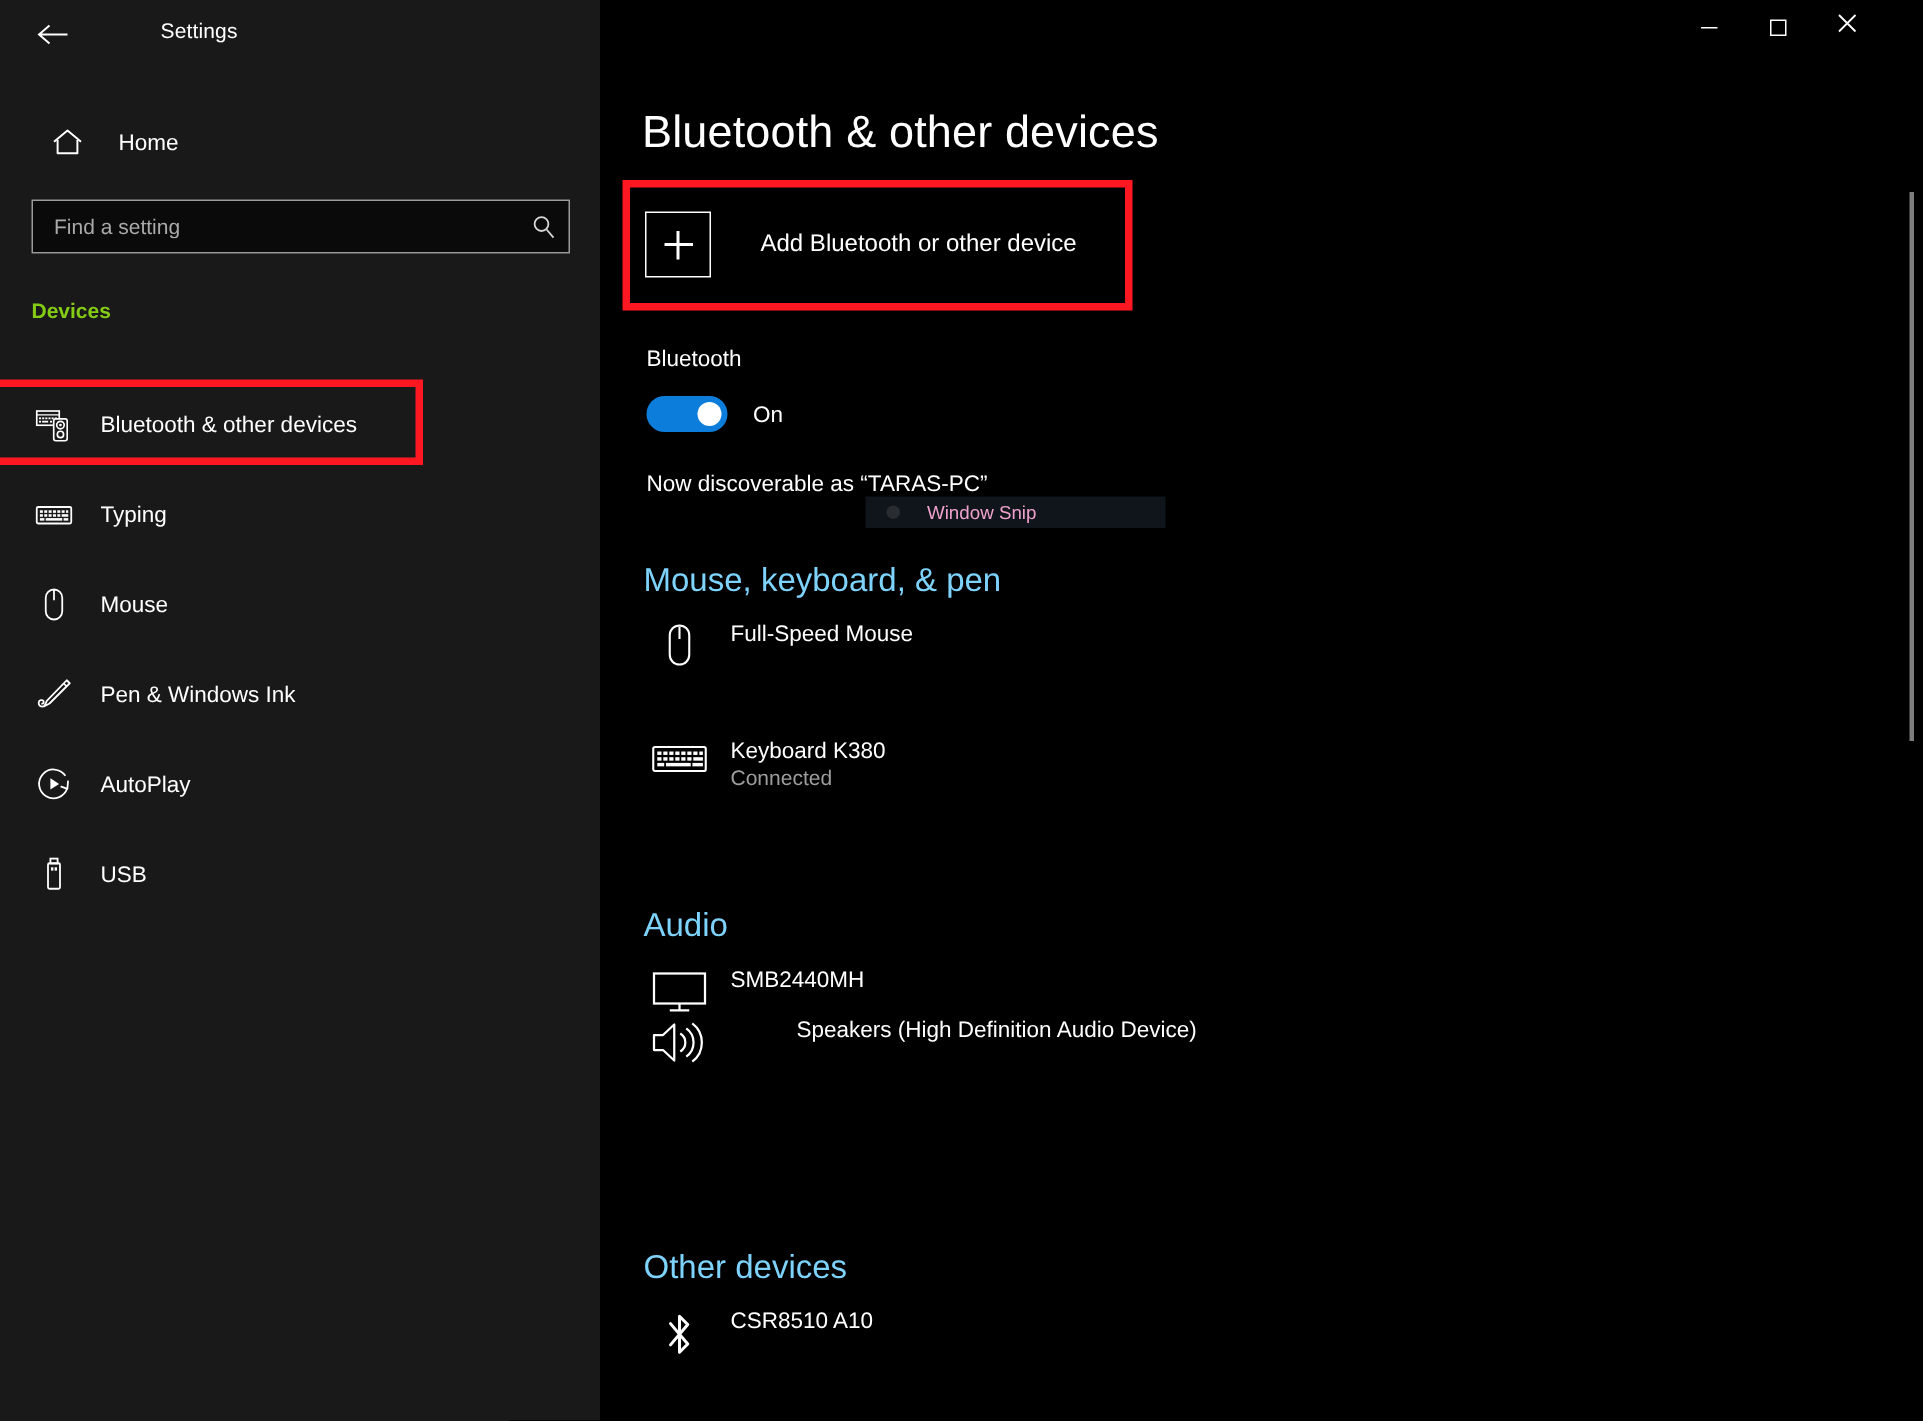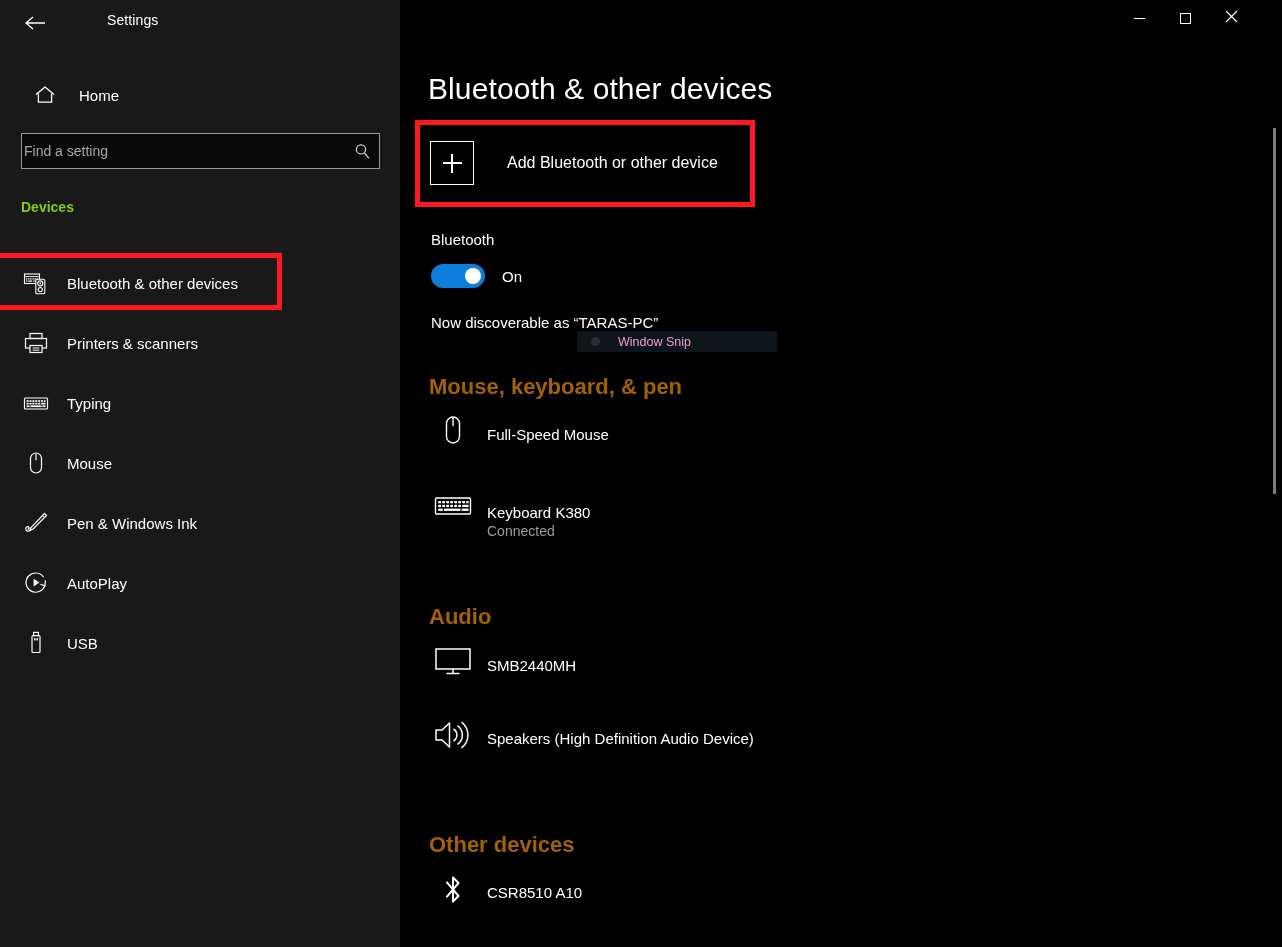--- a/index.html
+++ b/index.html
@@ -51,21 +51,21 @@
   .home-row .ico{ width:26px; display:flex; align-items:center; color:#fff; }
   .home-row .lbl{ margin-left:19px; font-size:15px; color:#fff; }
 
   .searchbox{
     position:absolute; left:21px; top:133px; width:359px; height:36px;
     border:1px solid #9a9a9a; background:#0a0a0a;
     display:flex; align-items:center;
   }
   .searchbox input{
     flex:1; height:50px; background:transparent; border:0; outline:none;
-    color:#e6e6e6; font-size:14px; padding-left:2px;
+    color:#e6e6e6; font-size:14px; padding-left:14px;
     font-family:"Liberation Sans", sans-serif;
   }
   .searchbox input::placeholder{ color:#a9a9a9; opacity:1; }
   .searchbox .sico{ width:34px; display:flex; align-items:center; justify-content:center; color:#d6d6d6; }
 
   .cat-head{
     position:absolute; left:21px; top:199px;
     font-size:14px; font-weight:bold; color:#84cc16;
   }
 
@@ -135,29 +135,29 @@
   }
   .snip-overlay .dot{
     width:9px; height:9px; border-radius:50%; background:#2b2f35;
     margin-left:14px;
   }
   .snip-overlay .slbl{
     margin-left:18px; font-size:12.5px; color:#f9a8d4;
   }
 
   .group-head{
-    position:absolute; font-size:22px; color:#a16207; font-weight:bold;
+    position:absolute; font-size:22px; color:#7dd3fc; font-weight:normal;
   }
 
   .dev-row{ position:absolute; display:flex; align-items:flex-start; }
   .dev-row .dico{
     width:48px; display:flex; align-items:center; justify-content:center;
     color:#ffffff; flex:0 0 48px;
   }
-  .dev-row .dtxt{ margin-left:10px;margin-top:12px; }
+  .dev-row .dtxt{ margin-left:10px; }
   .dev-row .dname{ font-size:15px; color:#ffffff; line-height:18px; }
   .dev-row .dsub{ font-size:14px; color:#9d9d9d; margin-top:6px; line-height:16px; }
 
   
   .scrolltrack{
     position:absolute; left:1272px; top:46px; width:6px; height:901px;
     background:transparent; z-index:20;
   }
   .scrollthumb{
     position:absolute; left:1273px; top:128px; width:3px; height:366px;
@@ -244,31 +244,20 @@
             </g>
             <rect x="12.8" y="9.2" width="9" height="14.6" rx="1.4" stroke="#ffffff" stroke-width="1.1" fill="#191919"></rect>
             <circle cx="17.3" cy="13.4" r="2.5" stroke="#ffffff" stroke-width="1.1" fill="none"></circle>
             <circle cx="17.3" cy="19.6" r="2.1" stroke="#ffffff" stroke-width="1.1" fill="none"></circle>
             <circle cx="17.3" cy="13.4" r="0.9" fill="#ffffff"></circle>
           </svg>
         </span>
         <span class="nlbl">Bluetooth &amp; other devices</span>
       </div>
 
-      <div class="navitem">
-        <span class="nico">
-          <svg width="26" height="26" viewBox="0 0 26 26">
-            <rect x="7" y="3.5" width="12" height="5" stroke="#ffffff" stroke-width="1.2" fill="none"></rect>
-            <rect x="2.5" y="8.5" width="21" height="9.5" stroke="#ffffff" stroke-width="1.2" fill="none"></rect>
-            <rect x="7" y="15.5" width="12" height="7" stroke="#ffffff" stroke-width="1.2" fill="#191919"></rect>
-            <path d="M9.6 18 L16.4 18 M9.6 20.2 L16.4 20.2" stroke="#ffffff" stroke-width="1"></path>
-          </svg>
-        </span>
-        <span class="nlbl">Printers &amp; scanners</span>
-      </div>
 
       <div class="navitem">
         <span class="nico">
           <svg width="26" height="26" viewBox="0 0 26 26">
             <rect x="1.5" y="8" width="23" height="11" rx="1" stroke="#ffffff" stroke-width="1.2" fill="none"></rect>
             <g fill="#ffffff">
               <rect x="3.6" y="10.2" width="2" height="1.7"></rect>
                 <rect x="6.5" y="10.2" width="2" height="1.7"></rect>
               <rect x="9.4" y="10.2" width="2" height="1.7"></rect>
                 <rect x="12.3" y="10.2" width="2" height="1.7"></rect>
@@ -415,21 +404,21 @@
         <svg width="40" height="32" viewBox="0 0 40 32">
           <rect x="3" y="4" width="34" height="20" stroke="#ffffff" stroke-width="1.5" fill="none"></rect>
           <path d="M20 24 L20 28 M13.5 28.6 L26.5 28.6" stroke="#ffffff" stroke-width="1.5"></path>
         </svg>
       </span>
       <span class="dtxt">
         <span class="dname">SMB2440MH</span>
       </span>
     </div>
 
-    <div class="dev-row" style="left:29px; top:718px;">
+    <div class="dev-row" style="left:29px; top:678px;gap:44px;">
       <span class="dico">
         <svg width="40" height="34" viewBox="0 0 40 34">
           <path d="M3 12 L9 12 L16.5 5 L16.5 29 L9 22 L3 22 Z" stroke="#ffffff" stroke-width="1.5" fill="none" stroke-linejoin="round"></path>
           <path d="M20.5 11 A7 7 0 0 1 20.5 23" stroke="#ffffff" stroke-width="1.5" fill="none"></path>
           <path d="M24.5 7.6 A11.5 11.5 0 0 1 24.5 26.4" stroke="#ffffff" stroke-width="1.5" fill="none"></path>
           <path d="M28.5 4.2 A16 16 0 0 1 28.5 29.8" stroke="#ffffff" stroke-width="1.5" fill="none"></path>
         </svg>
       </span>
       <span class="dtxt">
         <span class="dname">Speakers (High Definition Audio Device)</span>

